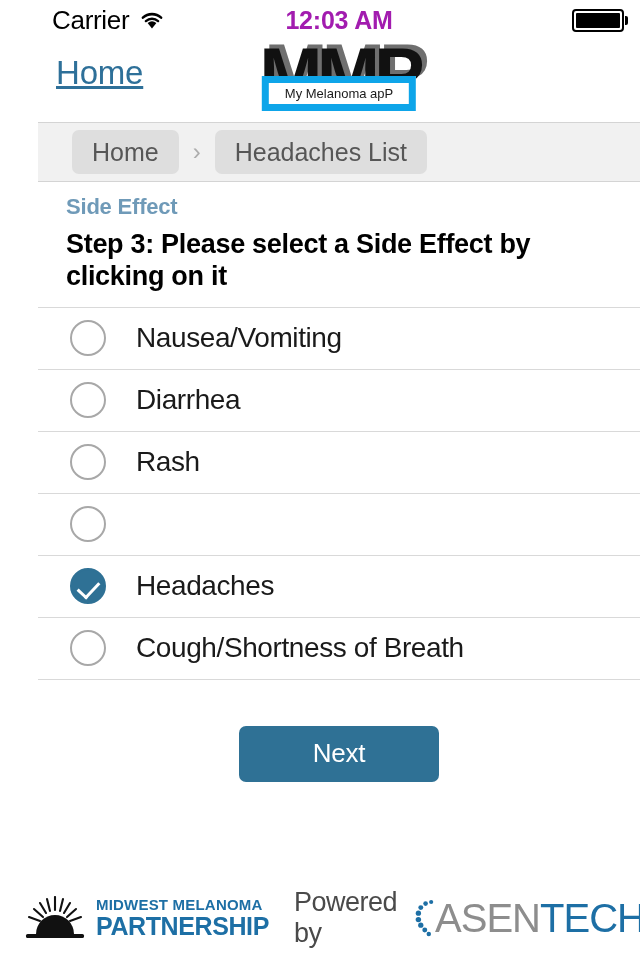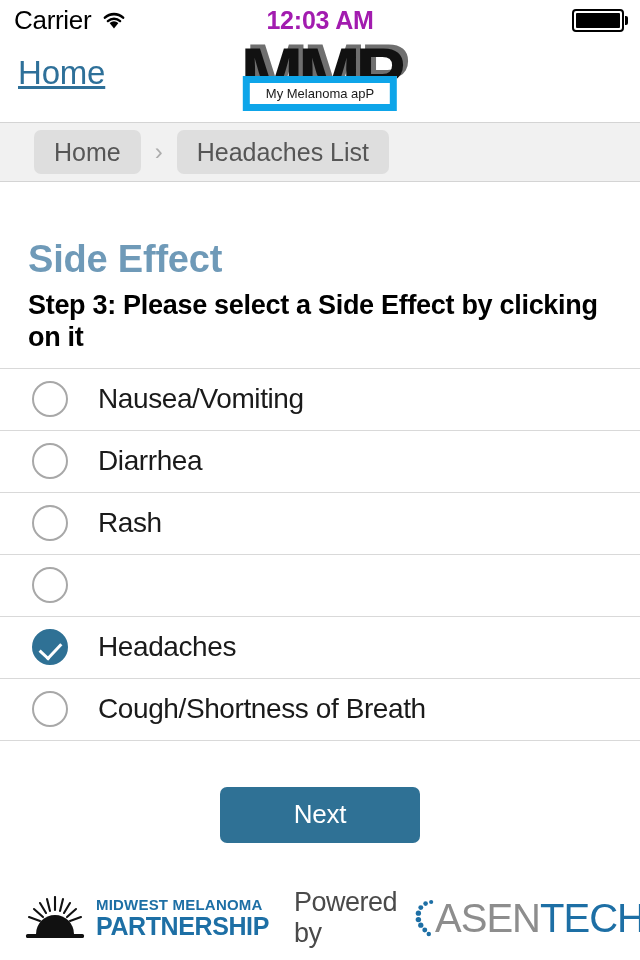--- a/index.html
+++ b/index.html
@@ -3,21 +3,21 @@
 <meta charset="utf-8">
 <style>
   * { margin:0; padding:0; box-sizing:border-box; }
   html, body {
     width:640px; height:960px;
     background:#ffffff;
     font-family:"Liberation Sans", sans-serif;
     -webkit-font-smoothing:antialiased;
     overflow:hidden;
   }
-  #screen { position:relative; width:640px; height:960px; background:#fff; }
+  #screen { position:relative; width:640px; height:960px; background:#fff;padding-left:38px; }
 
   
   .statusbar {
     position:relative; height:40px; width:100%;
     display:flex; align-items:center;
   }
   .sb-left { position:absolute; left:14px; top:0; height:40px; display:flex; align-items:center; gap:10px; }
   .sb-carrier { font-size:26px; color:#000; letter-spacing:-0.3px; }
   .sb-center { position:absolute; left:0; right:0; top:0; height:40px; display:flex; align-items:center; justify-content:center; }
   .sb-time { font-size:25px; font-weight:bold; color:#a21caf; letter-spacing:-0.2px; }
@@ -67,21 +67,21 @@
   }
   .crumb {
     background:#dedede; border-radius:7px;
     padding:0 20px; height:44px; display:flex; align-items:center;
     font-size:25px; color:#565656;
   }
   .crumb-sep { font-size:24px; color:#adadad; padding:0 6px; }
 
   
   .section { padding:12px 28px 0 28px; }
-  .sec-title { font-size:38px; color:#6f9ab8; font-weight:bold; letter-spacing:-0.2px;margin-top:44px; }
+  .sec-title { font-size:22px; color:#6f9ab8; font-weight:bold; letter-spacing:-0.2px; }
   .sec-step {
     margin-top:9px; font-size:27px; font-weight:bold; color:#000;
     line-height:1.18; letter-spacing:-0.3px;
   }
 
   
   .optlist { margin-top:14px; border-top:1px solid #d9d9d9; }
   .optrow {
     display:flex; align-items:center; height:62px;
     padding-left:32px; border-bottom:1px solid #d9d9d9; background:#fff;

